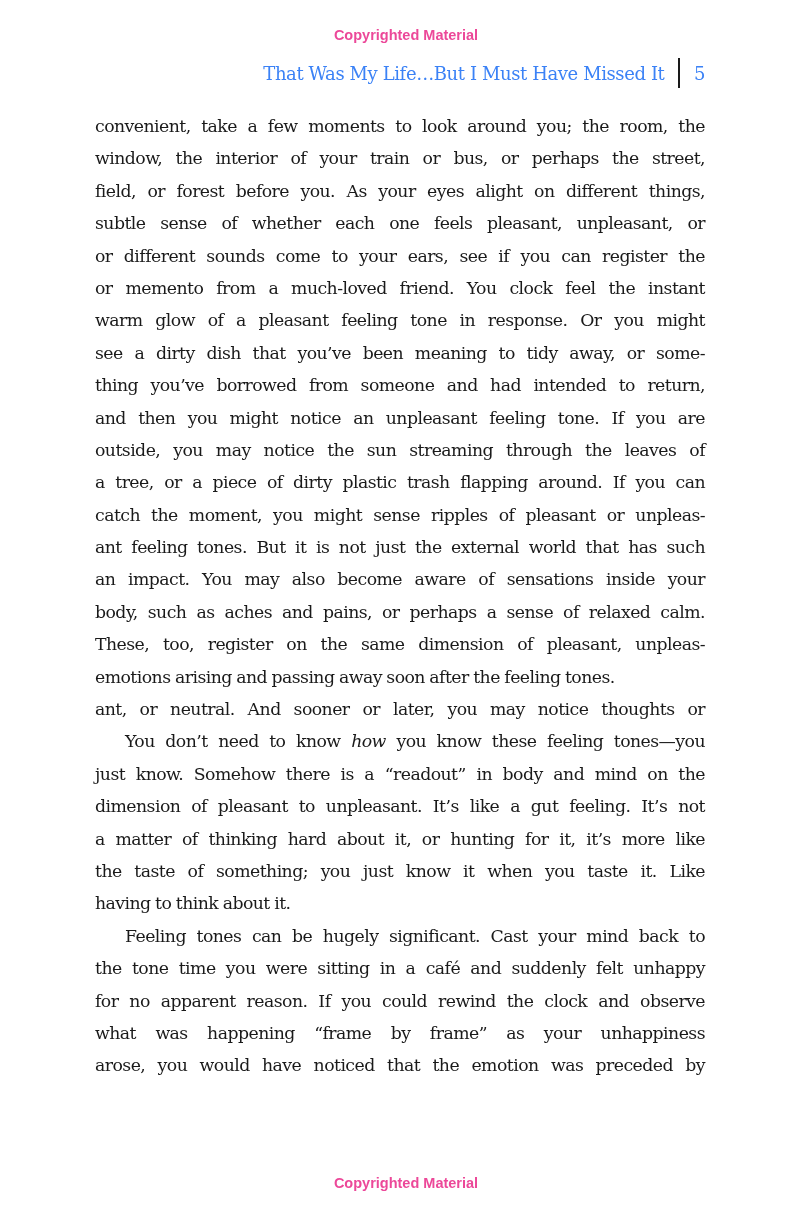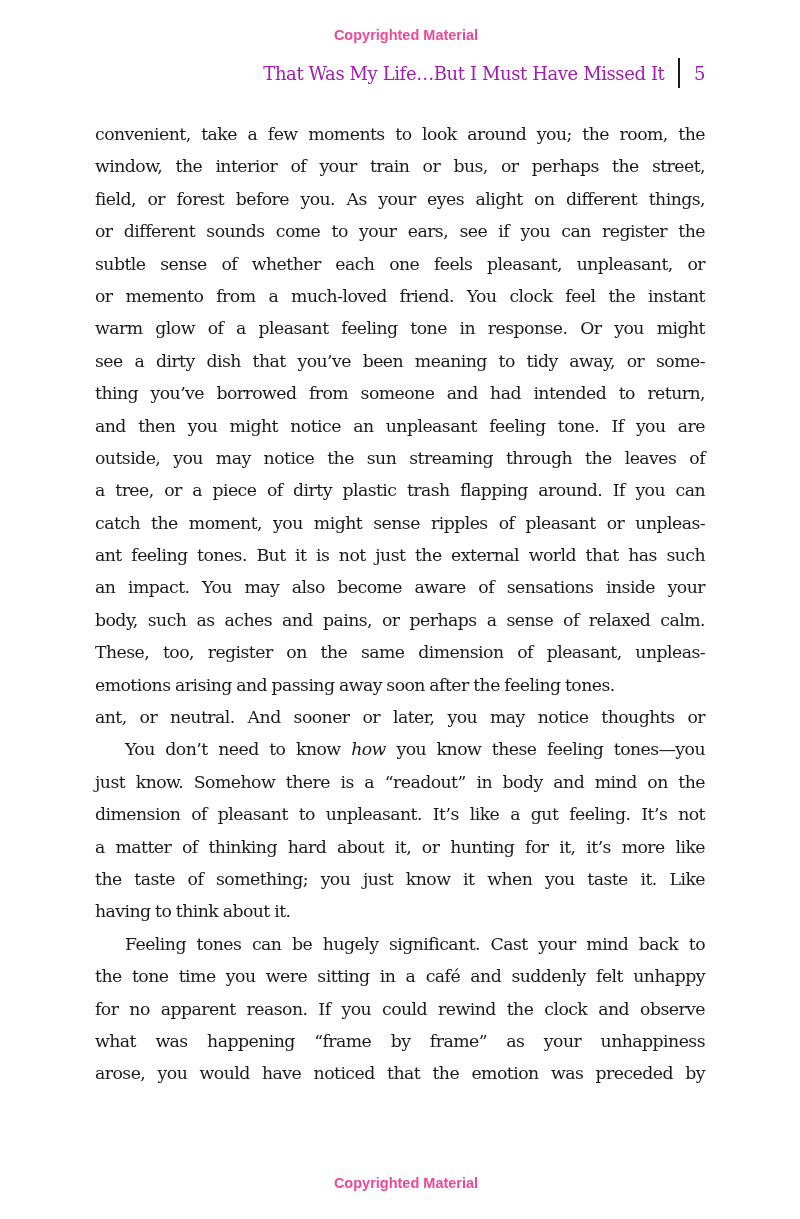--- a/index.html
+++ b/index.html
@@ -7,26 +7,26 @@
   .watermark {
     position: absolute; left: 0; width: 800px; text-align: center;
     font-family: "Liberation Sans", sans-serif; font-weight: bold;
     font-size: 14.5px; color: #ec4899; margin-left: 6px;
   }
   .wm-top { top: 27px; }
   .wm-bottom { top: 1175px; }
   .running-head {
     position: absolute; top: 56px; right: 95px; height: 34px;
     display: flex; align-items: center;
-    font-family: "DejaVu Serif", serif; font-size: 18px; color: #a21caf;
+    font-family: "DejaVu Serif", serif; font-size: 18px; color: #3b82f6;
     letter-spacing: -0.4px;
   }
   .rh-rule { width: 1.5px; height: 30px; background: #1a1a1a; margin: 0 14px 0 14px; }
   .body-text {
-    position: absolute; left: 95px; top: 118px; width: 610px;
+    position: absolute; left: 95px; top: 110px; width: 610px;
     font-family: "DejaVu Serif", serif; font-size: 17.3px; line-height: 32.4px;
     color: #1a1a1a; letter-spacing: -0.55px; word-spacing: -0.5px;
   }
   .line { display: block; text-align: justify; text-align-last: justify; white-space: nowrap; overflow: visible; height: 32.4px; }
   .line.last { text-align-last: left; }
   .indent { padding-left: 30px; }
   .line span { display: inline; }
 </style>
 </head>
 <body>
@@ -37,22 +37,22 @@
   <span>That Was My Life…But I Must Have Missed It</span>
   <span class="rh-rule"></span>
   <span>5</span>
 </div>
 
 <div class="body-text">
   <div>
     <span class="line">convenient, take a few moments to look around you; the room, the</span>
     <span class="line">window, the interior of your train or bus, or perhaps the street,</span>
     <span class="line">field, or forest before you. As your eyes alight on different things,</span>
+    <span class="line">subtle sense of whether each one feels pleasant, unpleasant, or</span>
     <span class="line">or different sounds come to your ears, see if you can register the</span>
-    <span class="line">subtle sense of whether each one feels pleasant, unpleasant, or</span>
     <span class="line">or memento from a much-loved friend. You clock feel the instant</span>
     <span class="line">warm glow of a pleasant feeling tone in response. Or you might</span>
     <span class="line">see a dirty dish that you’ve been meaning to tidy away, or some-</span>
     <span class="line">thing you’ve borrowed from someone and had intended to return,</span>
     <span class="line">and then you might notice an unpleasant feeling tone. If you are</span>
     <span class="line">outside, you may notice the sun streaming through the leaves of</span>
     <span class="line">a tree, or a piece of dirty plastic trash flapping around. If you can</span>
     <span class="line">catch the moment, you might sense ripples of pleasant or unpleas-</span>
     <span class="line">ant feeling tones. But it is not just the external world that has such</span>
     <span class="line">an impact. You may also become aware of sensations inside your</span>

